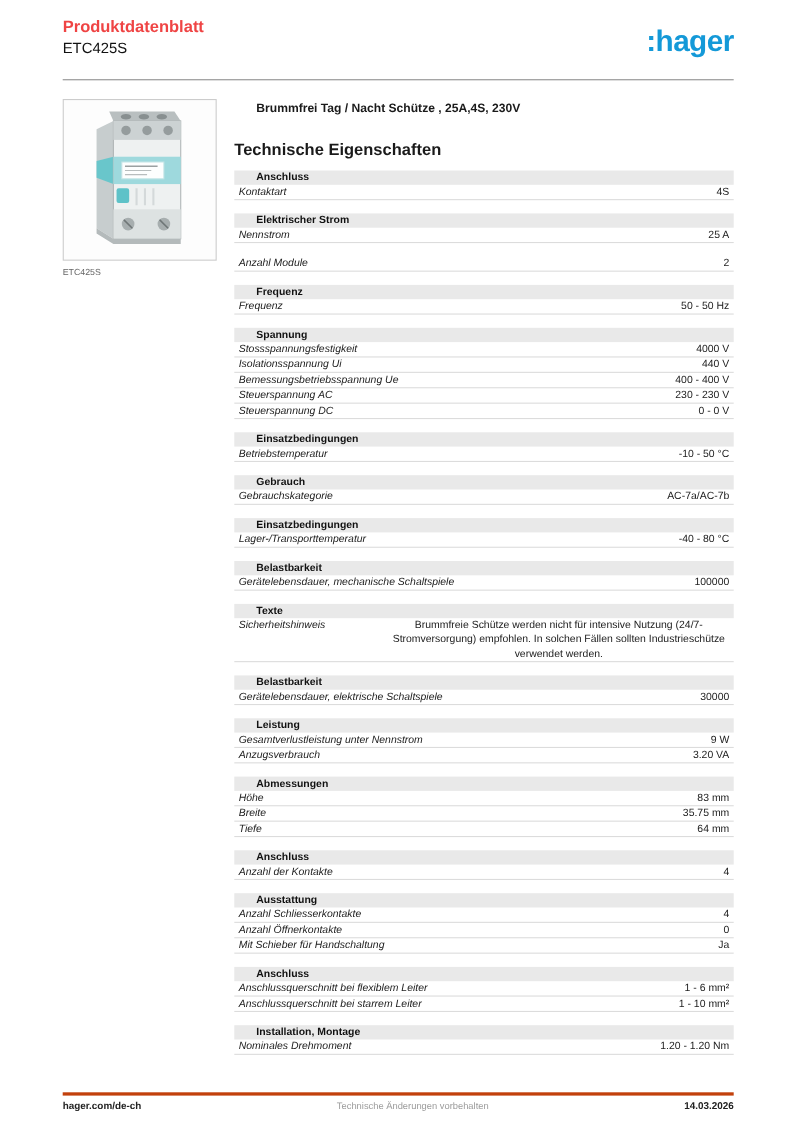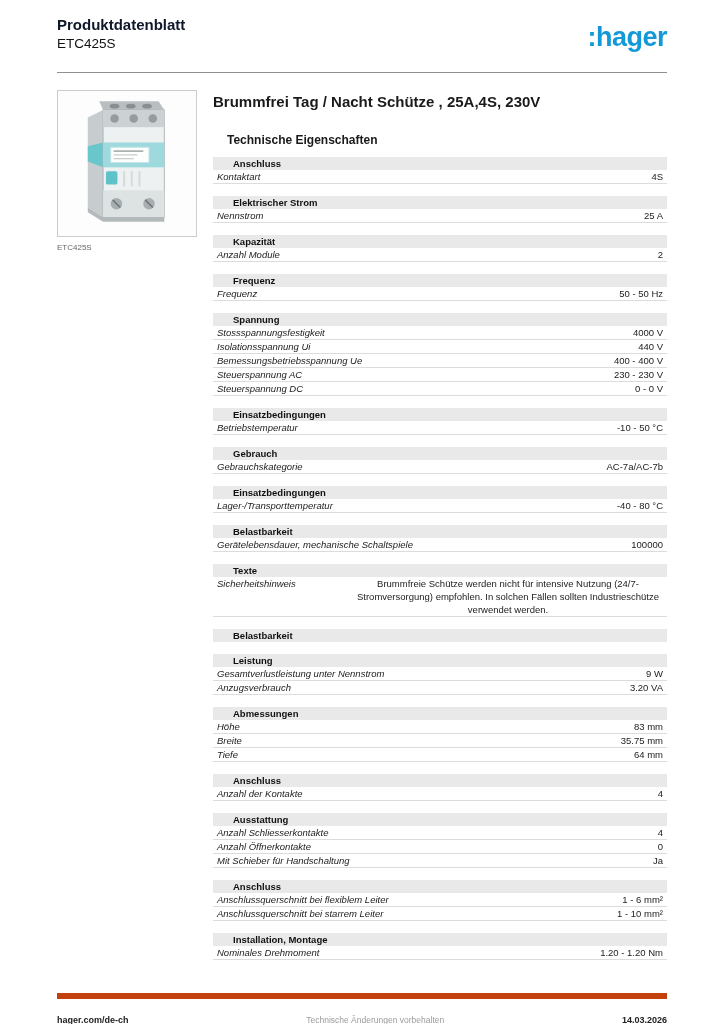--- a/index.html
+++ b/index.html
@@ -14,21 +14,21 @@
   }
 
   
   .header {
     position: absolute;
     top: 16px; left: 57px; right: 57px;
     display: flex;
     justify-content: space-between;
     align-items: flex-start;
   }
-  .doc-title { font-size: 15px; font-weight: bold; line-height: 1.2; color: #0f172a; }
+  .doc-title { font-size: 15px; font-weight: bold; line-height: 1.2; color: #ef4444; }
   .doc-subtitle { font-size: 13.5px; line-height: 1.2; margin-top: 2px; color: #111; }
   .logo {
     font-size: 27px;
     font-weight: bold;
     color: var(--brand, #1499d8);
     line-height: 1;
     margin-top: 8px;
     letter-spacing: -0.5px;
   }
   .header-rule {
@@ -50,22 +50,22 @@
     border: 1px solid #cccccc;
     background: #fdfdfd;
     display: flex;
     align-items: center;
     justify-content: center;
     overflow: hidden;
   }
   .image-caption { margin-top: 6px; font-size: 8px; color: #666; }
 
   .right-col { flex: 1; min-width: 0; }
-  .product-title { font-size: 15px; font-weight: bold; margin-top: 3px; line-height: 1.25; }
-  .tech-heading { font-size: 12px; font-weight: bold; margin-top: 21px; margin-bottom: 10px; margin-left: 14px; }
+  .product-title { font-size: 11px; font-weight: bold; margin-top: 3px; line-height: 1.25; margin-left: 20px; }
+  .tech-heading { font-size: 15px; font-weight: bold; margin-top: 21px; margin-bottom: 10px; }
 
   
   .spec-section { margin-bottom: 12px; }
   .section-header {
     background: var(--section-bg, #e9e9e9);
     font-size: 9.5px;
     font-weight: bold;
     line-height: 13px;
     padding: 0 20px;
     color: #111;
@@ -80,22 +80,22 @@
     border-bottom: 1px solid var(--row-border, #dcdcdc);
     color: #222;
   }
   .row-label { flex-shrink: 0; padding-right: 20px; font-style: italic; }
   .row-value { text-align: center; max-width: 310px; }
 
   
   .footer {
     position: absolute;
     top: 993px; left: 57px; right: 57px;
-    border-top: 6px solid #c2410c;
-    padding-top: 16px;
+    border-top: 3px solid #c2410c;
+    padding-top: 4px;
     display: flex;
     justify-content: space-between;
     align-items: flex-end;
   }
   .footer-left { font-size: 9px; font-weight: bold; color: #222; }
   .footer-center { font-size: 8.5px; color: #9b9b9b; }
   .footer-right { font-size: 9px; font-weight: bold; color: #222; }
 </style>
 </head>
 <body>
@@ -169,21 +169,20 @@
             </div>
           </section>
           <section class="spec-section">
             <div class="section-header">Elektrischer Strom</div>
             <div class="spec-row">
               <span class="row-label">Nennstrom</span>
               <span class="row-value">25 A</span>
             </div>
           </section>
           <section class="spec-section">
-            <div class="section-header">Kapazität</div>
             <div class="spec-row">
               <span class="row-label">Anzahl Module</span>
               <span class="row-value">2</span>
             </div>
           </section>
           <section class="spec-section">
             <div class="section-header">Frequenz</div>
             <div class="spec-row">
               <span class="row-label">Frequenz</span>
               <span class="row-value">50 - 50 Hz</span>
@@ -242,20 +241,24 @@
           </section>
           <section class="spec-section">
             <div class="section-header">Texte</div>
             <div class="spec-row">
               <span class="row-label">Sicherheitshinweis</span>
               <span class="row-value">Brummfreie Schütze werden nicht für intensive Nutzung (24/7-Stromversorgung) empfohlen. In solchen Fällen sollten Industrieschütze verwendet werden.</span>
             </div>
           </section>
           <section class="spec-section">
             <div class="section-header">Belastbarkeit</div>
+            <div class="spec-row">
+              <span class="row-label">Gerätelebensdauer, elektrische Schaltspiele</span>
+              <span class="row-value">30000</span>
+            </div>
           </section>
           <section class="spec-section">
             <div class="section-header">Leistung</div>
             <div class="spec-row">
               <span class="row-label">Gesamtverlustleistung unter Nennstrom</span>
               <span class="row-value">9 W</span>
             </div>
             <div class="spec-row">
               <span class="row-label">Anzugsverbrauch</span>
               <span class="row-value">3.20 VA</span>

